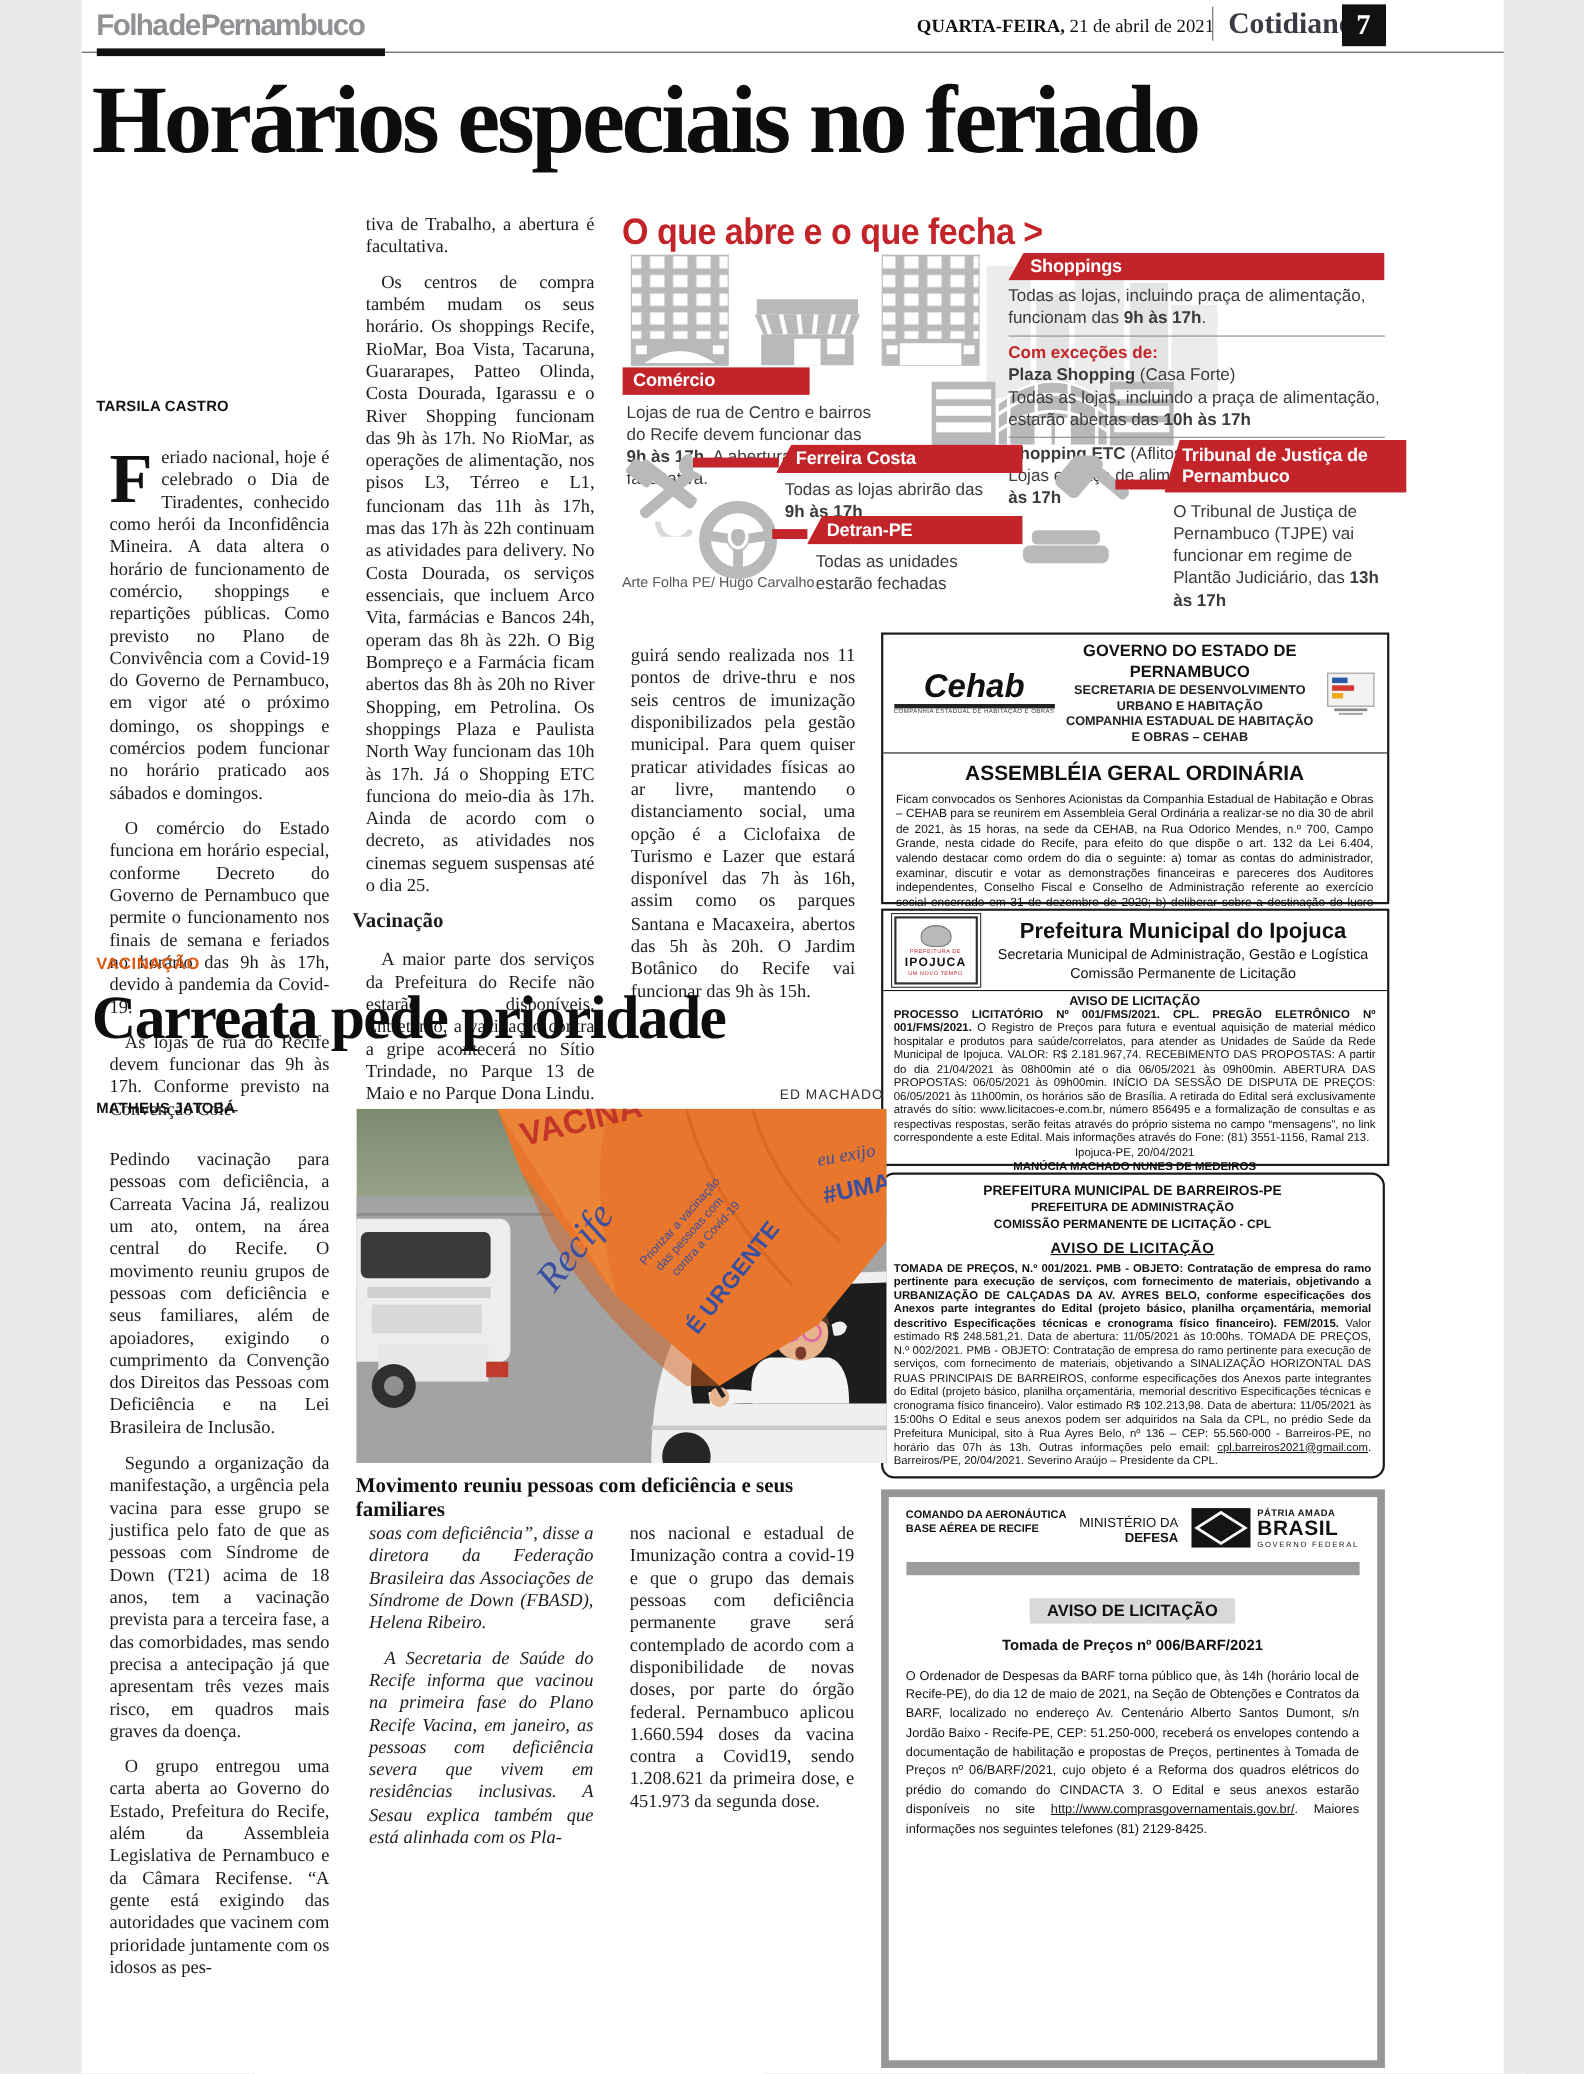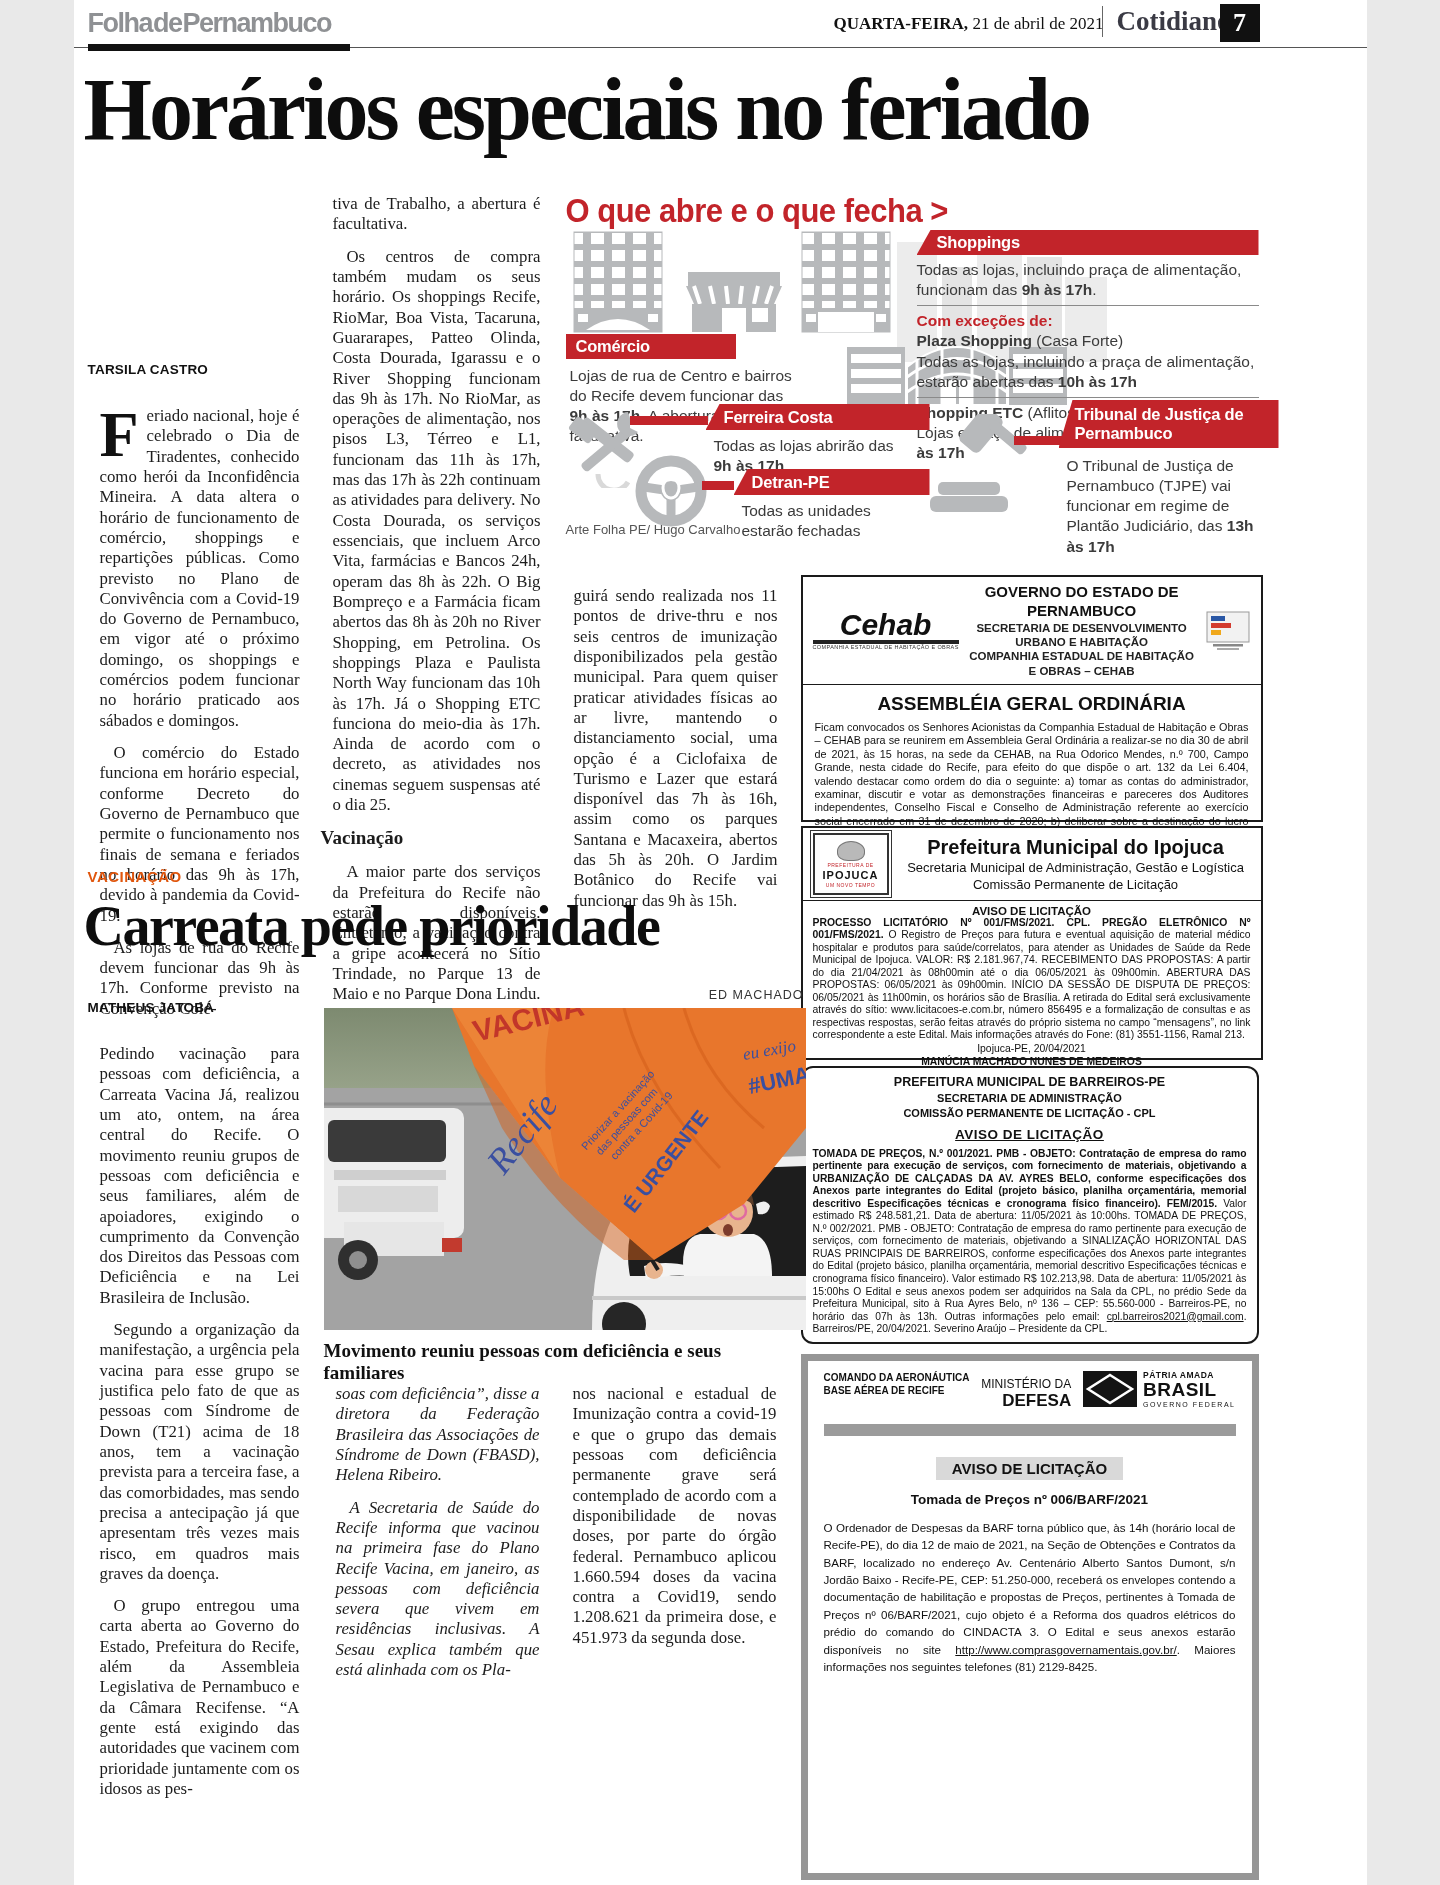--- a/index.html
+++ b/index.html
@@ -69,21 +69,21 @@
   .ipj-logo .t3{font-size:5px;color:#c2242a;letter-spacing:.5px;}
   .ipj-center{flex:1;text-align:center;line-height:1.3;}
   .ipj-h1{font-weight:bold;font-size:20px;}
   .ipj-h2{font-weight:normal;font-size:13px;}
   .link{text-decoration:underline;color:inherit;}
   .bar-head{text-align:center;font-weight:bold;line-height:1.35;font-size:12.5px;}
   .bar-title{text-align:center;font-weight:bold;font-size:13.5px;text-decoration:underline;letter-spacing:.5px;margin:6px 0;}
   .barf-top{display:flex;justify-content:space-between;align-items:flex-start;}
   .barf-org{font-weight:bold;font-size:10px;line-height:1.3;}
   .barf-min{font-size:12px;text-align:right;line-height:1.2;margin-top:6px;}
-  .barf-min b{font-size:17px;}
+  .barf-min b{font-size:12px;}
   .brand-flag{display:flex;gap:6px;align-items:center;}
   .brand-txt{line-height:1;}
   .brand-t1{font-size:8.5px;font-weight:bold;letter-spacing:.5px;}
   .brand-t2{font-size:19px;font-weight:900;letter-spacing:.5px;}
   .brand-t3{font-size:7px;letter-spacing:1.5px;margin-top:2px;}
   .gray-bar{height:12px;background:#9b9b9b;}
   .barf-title{ text-align:center;margin-top:24px;}
   .barf-title span{background:#d9d9d9;font-weight:bold;font-size:15px;padding:3px 16px;}
   .barf-sub{text-align:center;font-weight:bold;font-size:13.5px;margin-top:14px;}
   .barf-body{font-size:11.6px;line-height:1.5;margin-top:12px;}
@@ -304,21 +304,21 @@
         <div>Ipojuca-PE, 20/04/2021</div>
         <b>MANÚCIA MACHADO NUNES DE MEDEIROS</b>
         <div>Gestora do Fundo Municipal de Saúde</div>
       </div>
     </div>
   </div>
 
   <div class="abs ad" style="left:727px;top:1066px;width:458px;height:278px;border:2.5px solid #1a1a1a;border-radius:12px;padding:6px 10px;box-sizing:border-box;">
     <div class="bar-head">
       <div>PREFEITURA MUNICIPAL DE BARREIROS-PE</div>
-      <div style="font-size:11px;">SECRETARIA DE ADMINISTRAÇÃO</div>
+      <div style="font-size:11px;">PREFEITURA DE ADMINISTRAÇÃO</div>
       <div style="font-size:11px;">COMISSÃO PERMANENTE DE LICITAÇÃO - CPL</div>
     </div>
     <div class="bar-title">AVISO DE  LICITAÇÃO</div>
     <div class="ad-justify" style="font-size:10.3px;line-height:1.22;">
       <b>TOMADA DE PREÇOS, N.º 001/2021. PMB - OBJETO: Contratação de empresa do ramo pertinente para execução de serviços, com fornecimento de materiais, objetivando a URBANIZAÇÃO DE CALÇADAS DA AV. AYRES BELO, conforme especificações dos Anexos parte integrantes do Edital (projeto básico, planilha orçamentária, memorial descritivo Especificações técnicas e cronograma físico financeiro). FEM/2015.</b><span> Valor estimado R$ 248.581,21. Data de abertura: 11/05/2021 às 10:00hs. TOMADA DE PREÇOS, N.º 002/2021. PMB - OBJETO: Contratação de empresa do ramo pertinente para execução de serviços, com fornecimento de materiais, objetivando a SINALIZAÇÃO HORIZONTAL DAS RUAS PRINCIPAIS DE BARREIROS, conforme especificações dos Anexos parte integrantes do Edital (projeto básico, planilha orçamentária, memorial descritivo Especificações técnicas e cronograma físico financeiro). Valor estimado R$ 102.213,98. Data de abertura: 11/05/2021 às 15:00hs O Edital e seus anexos podem ser adquiridos na Sala da CPL, no prédio Sede da Prefeitura Municipal, sito à Rua Ayres Belo, nº 136 – CEP: 55.560-000 - Barreiros-PE, no horário das 07h às 13h. Outras informações pelo email: </span><a class="link">cpl.barreiros2021@gmail.com</a><span>. Barreiros/PE, 20/04/2021. Severino Araújo – Presidente da CPL.</span>
     </div>
   </div>
 
   <div class="abs ad" style="left:727px;top:1354px;width:458px;height:526px;border:7px solid #969696;padding:10px 16px;box-sizing:border-box;">
     <div class="barf-top">

